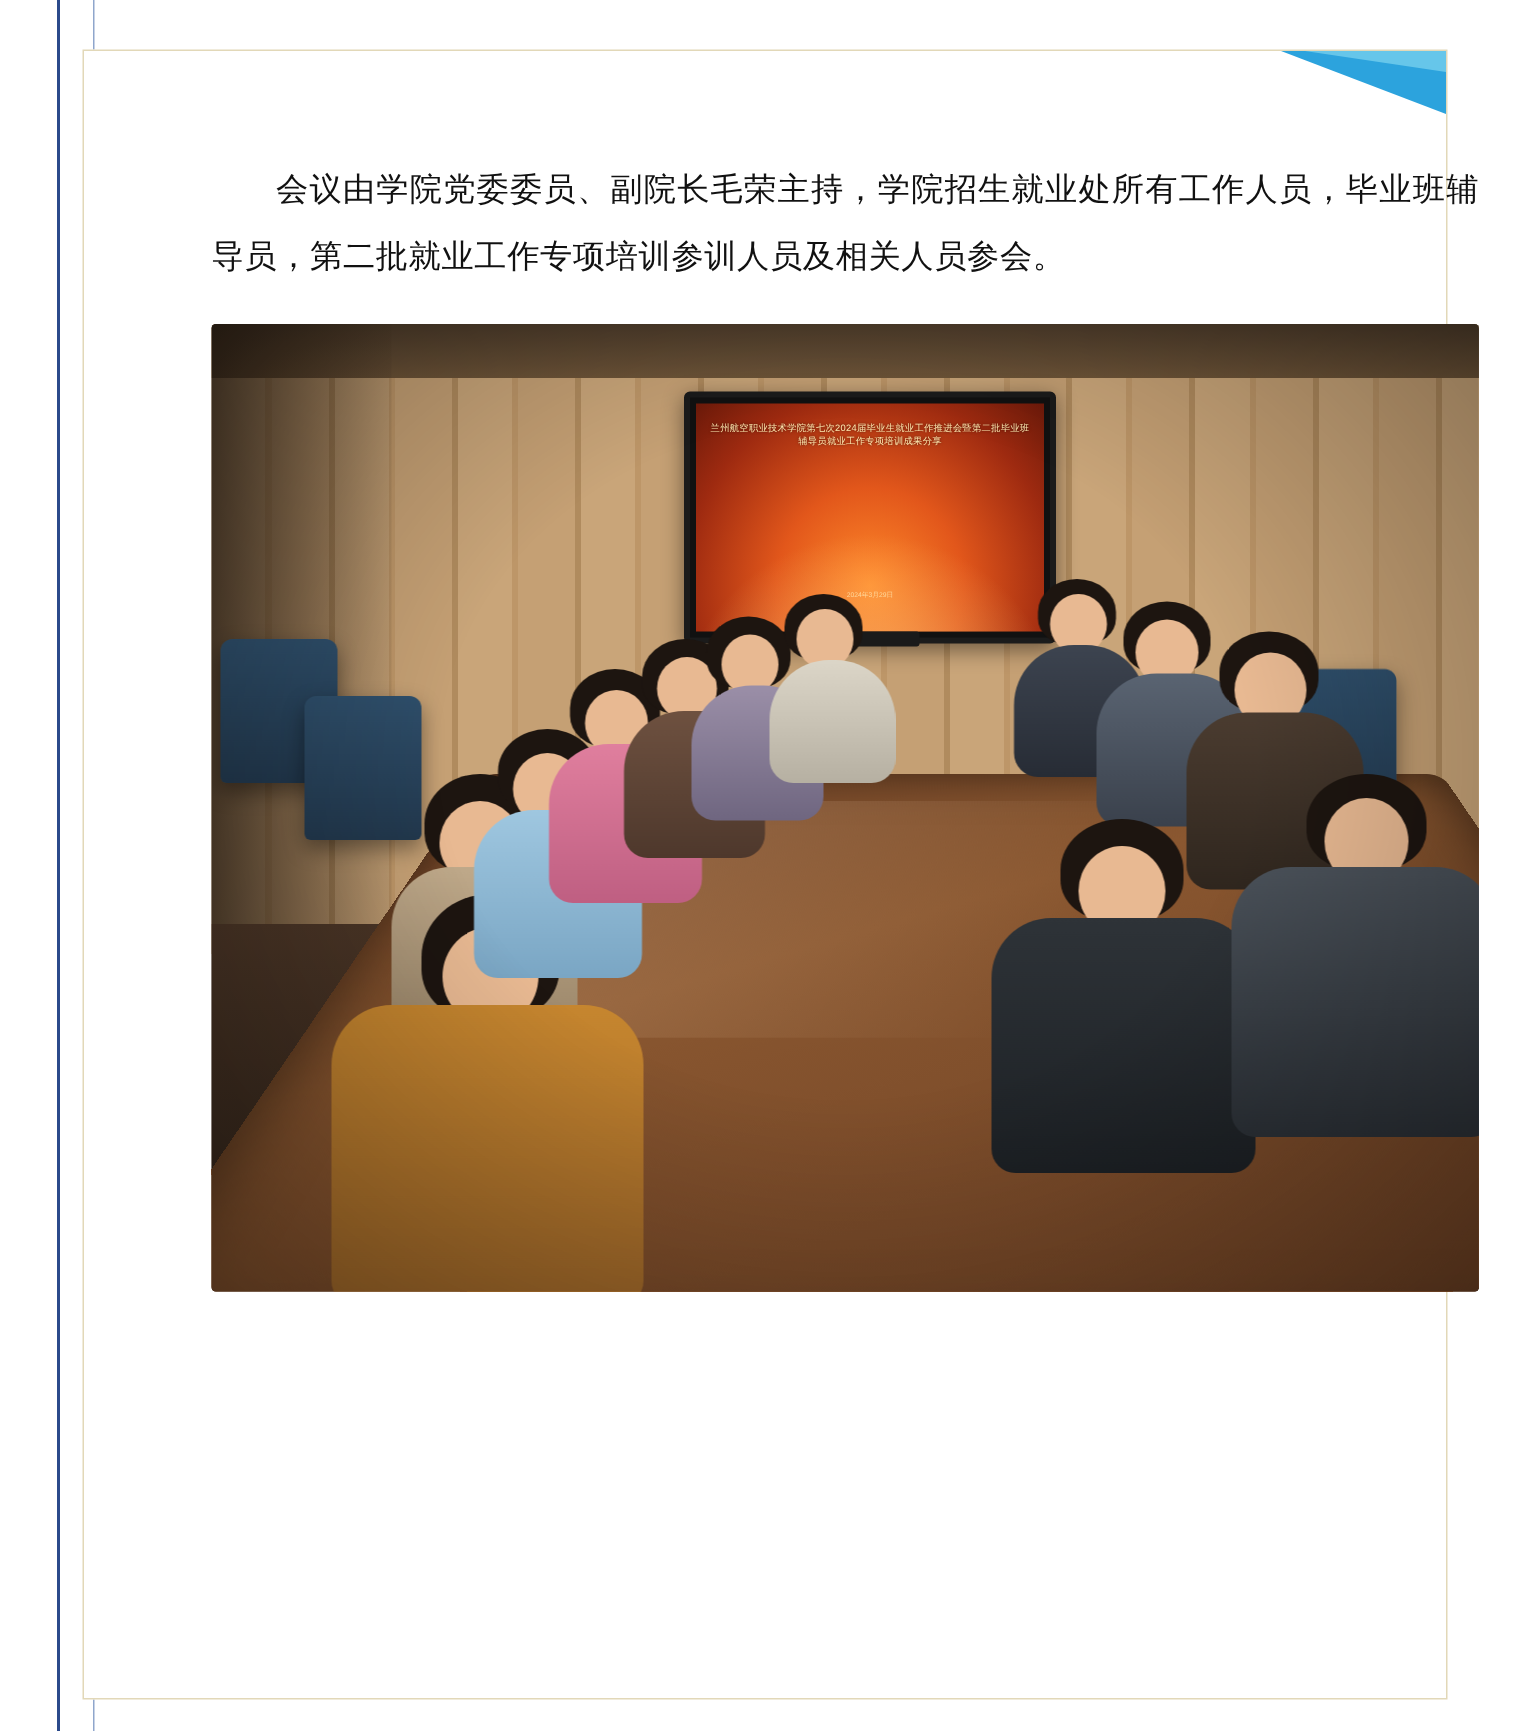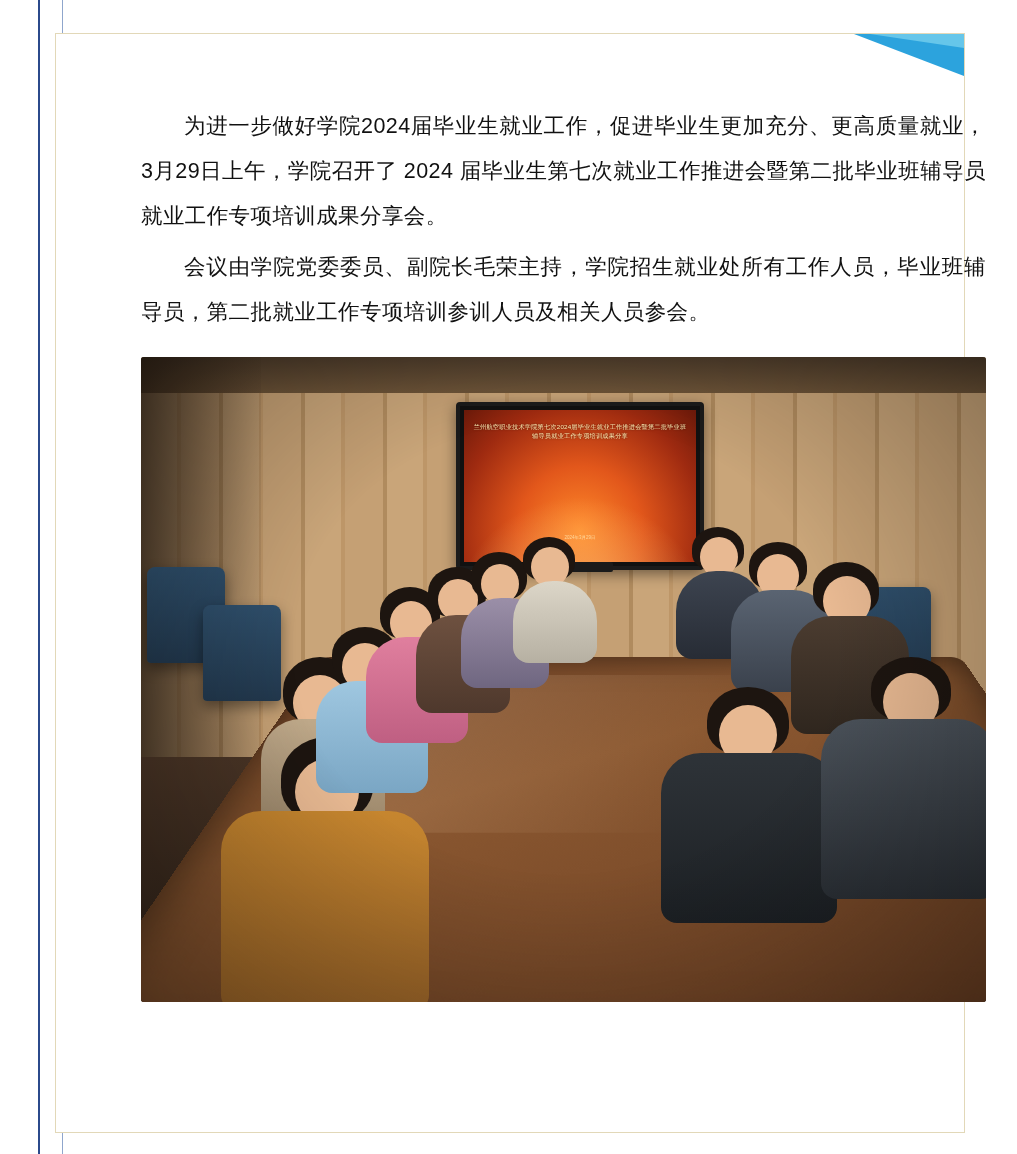--- a/index.html
+++ b/index.html
@@ -177,21 +177,20 @@
 
     <div class="corner-ribbon">
       <svg width="110" height="42" viewBox="0 0 110 42">
         <polygon points="0,0 110,0 110,42" fill="#2ca3dd"></polygon>
         <polygon points="16,0 110,0 110,14" fill="#66c6ea"></polygon>
       </svg>
     </div>
 
     <div class="content">
 
-      <p class="para">为进一步做好学院2024届毕业生就业工作，促进毕业生更加充分、更高质量就业，3月29日上午，学院召开了 2024 届毕业生第七次就业工作推进会暨第二批毕业班辅导员就业工作专项培训成果分享会。</p>
       <p class="para">会议由学院党委委员、副院长毛荣主持，学院招生就业处所有工作人员，毕业班辅导员，第二批就业工作专项培训参训人员及相关人员参会。</p>
 
       <div class="figure">
         <div class="photo">
 
           <div class="wall"></div>
           <div class="ceiling"></div>
           <div class="wall-dark-left"></div>
 
           <div class="screen-frame">

